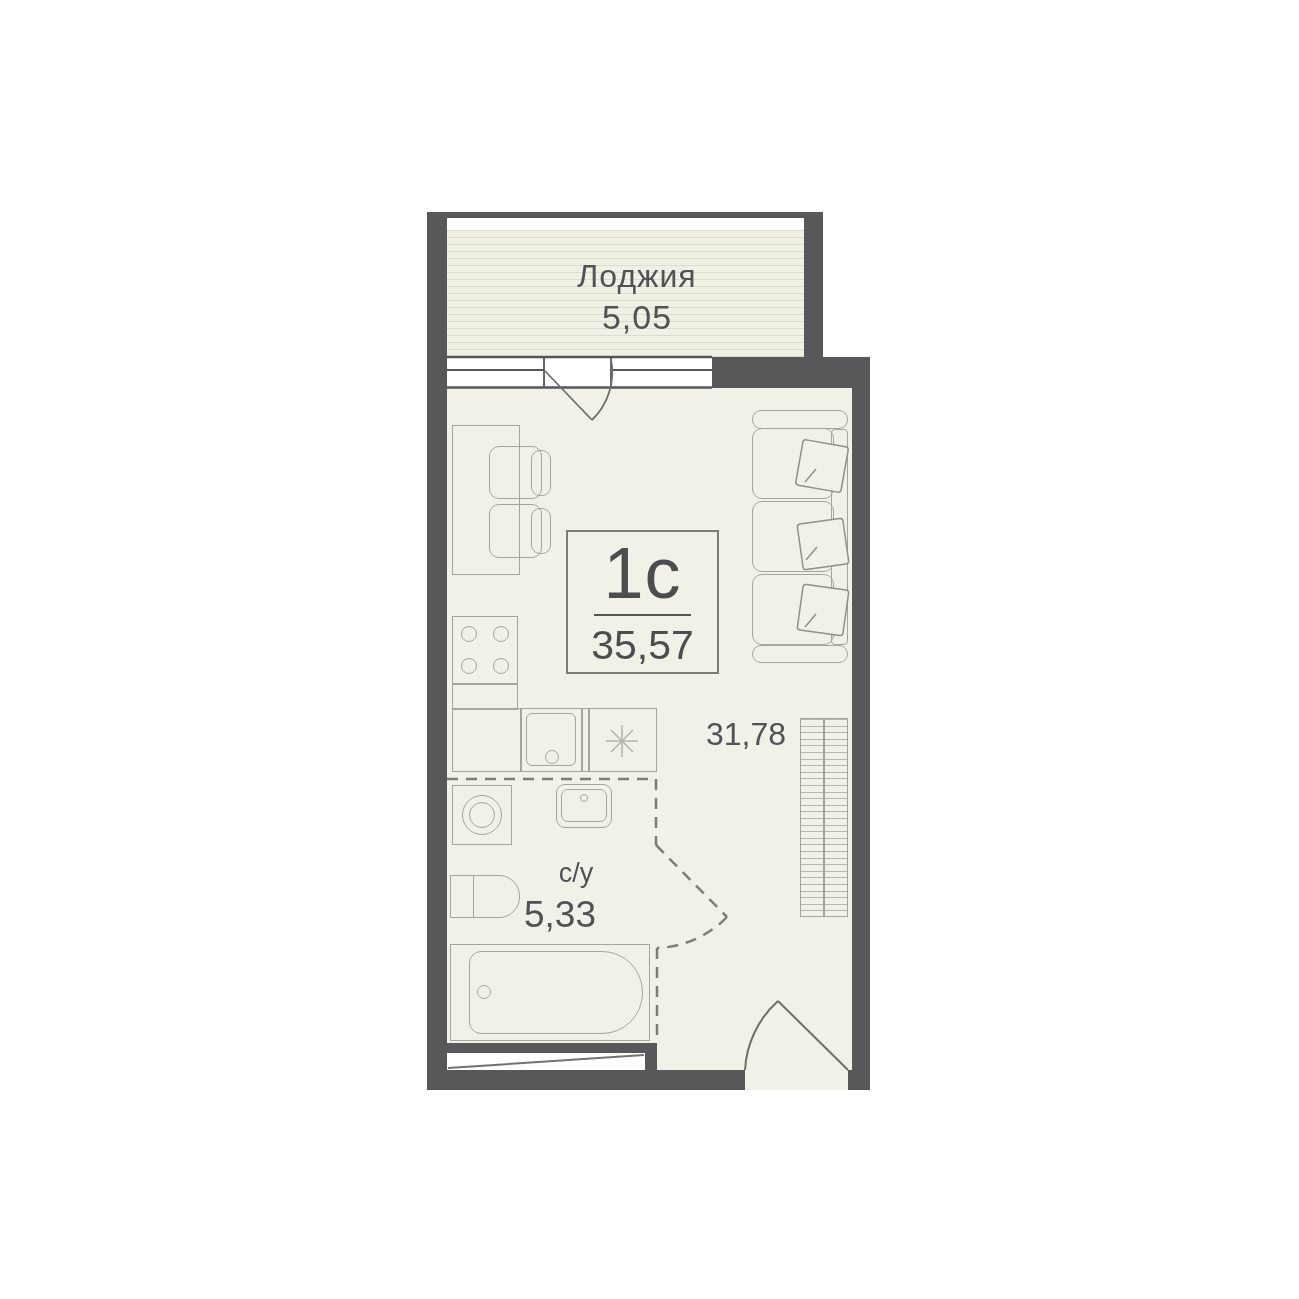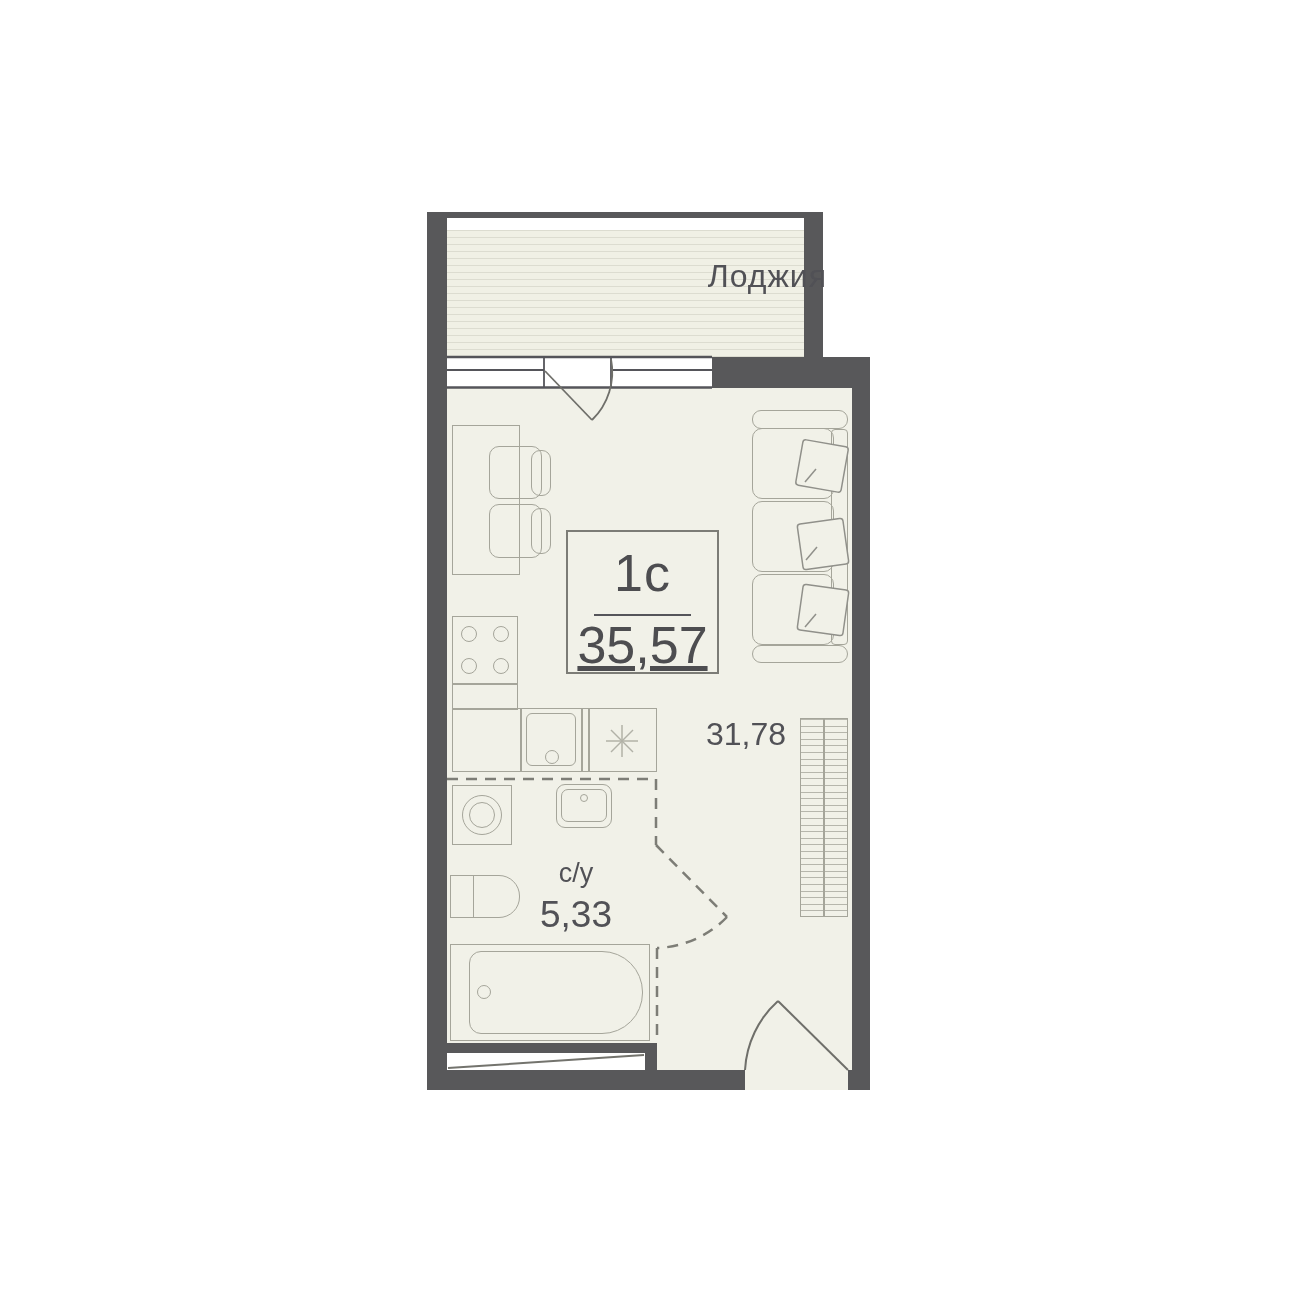--- a/index.html
+++ b/index.html
@@ -7,23 +7,23 @@
           font-family:"Liberation Sans",sans-serif;}
   .w{position:absolute;background:#58585A;}
   .fl{position:absolute;}
   .f{position:absolute;border:1.5px solid #A5A59A;box-sizing:border-box;background:transparent;}
   .c{border-radius:50%;}
   .lbl{position:absolute;color:#515156;text-align:center;}
   .overlay{position:absolute;left:0;top:0;pointer-events:none;}
   .unitbox{position:absolute;left:566px;top:530px;width:153px;height:144px;box-sizing:border-box;
            border:2px solid #7C7C76;display:flex;flex-direction:column;align-items:center;
            justify-content:center;color:#4D4D50;}
-  .unittype{font-size:52px;line-height:70px;font-weight:500;letter-spacing:1px;}
+  .unittype{font-size:72px;line-height:70px;font-weight:500;letter-spacing:1px;}
   .unitdiv{width:97px;height:2px;background:#55555A;margin:6px 0 7px 0;}
-  .unitarea{font-size:52px;line-height:44px;font-weight:500;text-decoration:underline;}
+  .unitarea{font-size:41px;line-height:44px;font-weight:500;}
 </style>
 </head>
 <body>
 
 <div class="canvas">
 
   <div class="fl" style="left:447px;top:218px;width:357px;height:12px;background:#ffffff;"></div>
   <div class="fl" style="left:447px;top:230px;width:357px;height:127px;background:#F0F0E5;background-image:repeating-linear-gradient(to bottom,#DCDCD0 0px,#DCDCD0 1.5px,transparent 1.5px,transparent 7px);"></div>
   <div class="fl" style="left:447px;top:388px;width:405px;height:682px;background:#F1F1E8;"></div>
   <div class="fl" style="left:745px;top:1070px;width:103px;height:20px;background:#F1F1E8;"></div>
@@ -126,26 +126,27 @@
     <g stroke="#90908A" fill="#F1F1E8" stroke-width="1.5">
       <rect x="799" y="443" width="46" height="46" rx="3" transform="rotate(10 822 466)"></rect>
       <rect x="800" y="521" width="46" height="46" rx="3" transform="rotate(-8 823 544)"></rect>
       <rect x="800" y="587" width="46" height="46" rx="3" transform="rotate(8 823 610)"></rect>
       <path d="M805,482 L816,469" fill="none"></path>
       <path d="M806,560 L817,547" fill="none"></path>
       <path d="M805,627 L816,614" fill="none"></path>
     </g>
   </svg>
 
-  <div class="lbl" style="left:447px;top:258px;width:380px;font-size:32px;letter-spacing:1px;text-align:right;">Лоджия</div>
+  <div class="lbl" style="left:447px;top:258px;width:380px;font-size:32px;letter-spacing:1px;">Лоджия</div>
+  <div class="lbl" style="left:447px;top:298px;width:380px;font-size:34px;letter-spacing:1px;">5,05</div>
 
   <div class="unitbox">
     <div class="unittype">1с</div>
     <div class="unitdiv"></div>
     <div class="unitarea">35,57</div>
   </div>
 
   <div class="lbl" style="left:696px;top:716px;width:100px;font-size:32px;">31,78</div>
 
   <div class="lbl" style="left:516px;top:858px;width:120px;font-size:27px;">с/у</div>
-  <div class="lbl" style="left:516px;top:894px;width:120px;font-size:37px;">5,33</div>
+  <div class="lbl" style="left:500px;top:894px;width:120px;font-size:37px;">5,33</div>
 
 </div>
 
 </body></html>

